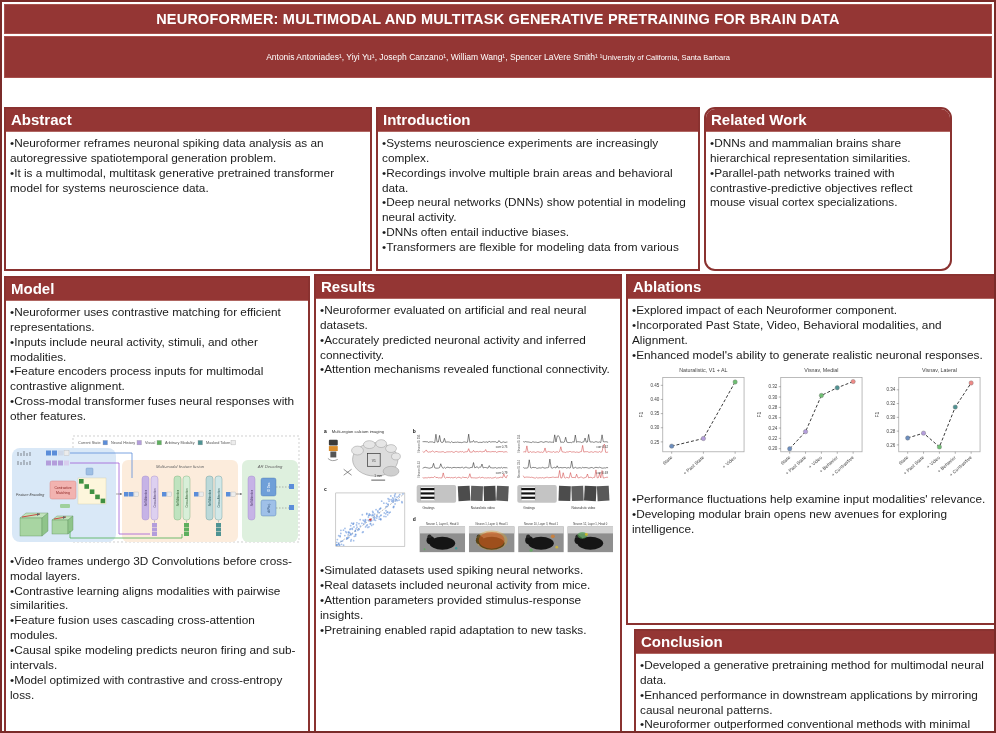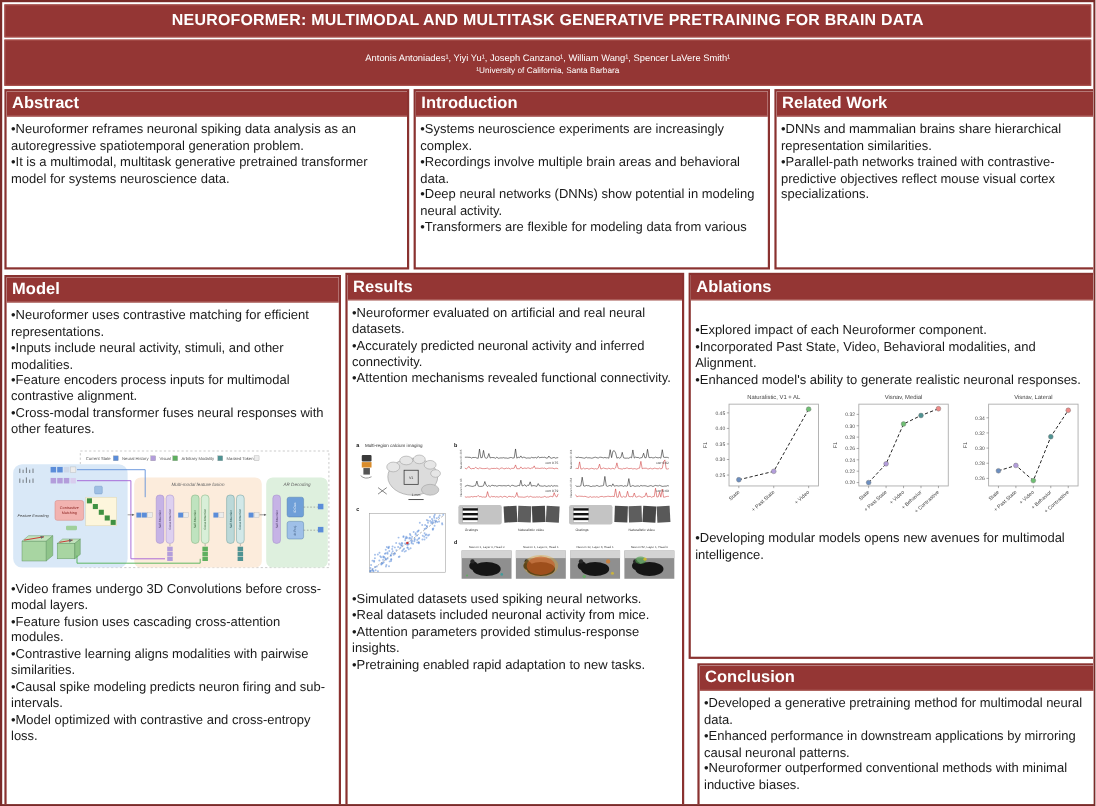--- a/index.html
+++ b/index.html
@@ -1,29 +1,29 @@
 <!DOCTYPE html>
 <html><head>
 <meta charset="utf-8">
 <style>
   html,body{margin:0;padding:0;background:#e8e8e8;font-family:"Liberation Sans",sans-serif;}
   .poster{position:relative;width:996px;height:733px;background:#fff;border:2px solid #7a2b29;box-sizing:border-box;overflow:hidden;}
   .mbox{position:absolute;background:#943634;border:1px solid #a8504c;box-sizing:border-box;color:#fff;text-align:right;}
   .title-box{left:2px;top:2px;width:988px;height:30px;display:flex;align-items:center;justify-content:center;}
   .title-box h1{margin:0;font-size:14.5px;font-weight:bold;letter-spacing:.2px;}
-  .authors-box{left:2px;top:34px;width:988px;height:42px;display:flex;flex-direction:column;align-items:center;justify-content:center;gap:2px;}
+  .authors-box{left:2px;top:34px;width:988px;height:42px;display:flex;flex-direction:row;align-items:center;justify-content:center;gap:2px;}
   .authors{font-size:8.5px;}
   .affil{font-size:7.5px;}
-  .section{position:absolute;border:2px solid #8a3230;box-sizing:border-box;background:#fff;display:flex;flex-direction:column;overflow:hidden;}
+  .section{position:absolute;border:2px solid #8a3230;box-sizing:border-box;background:#fff;display:flex;flex-direction:column;overflow:hidden;margin-top:26px;}
   .sec-abstract{left:2px;top:79px;width:368px;height:164px;}
   .sec-introduction{left:374px;top:79px;width:324px;height:164px;}
-  .sec-related{left:702px;top:79px;width:292px;height:164px;}
+  .sec-related{left:702px;top:79px;width:248px;height:164px;border-radius:11px;}
   .sec-model{left:2px;top:248px;width:306px;height:485px;}
   .sec-results{left:312px;top:246px;width:308px;height:485px;}
-  .sec-ablations{left:624px;top:246px;width:370px;height:351px;gap:16px;}
+  .sec-ablations{left:624px;top:246px;width:370px;height:351px;}
   .sec-conclusion{left:632px;top:601px;width:370px;height:130px;}
   .sec-header{background:#943634;color:#fff;font-size:15px;font-weight:bold;padding:2px 5px 3px 5px;border-bottom:1px solid #b06662;flex:0 0 auto;text-align:left;}
   .sec-body{padding:4px 6px 5px 4px;flex:1 1 auto;overflow:hidden;text-align:left;}
   .bullet{font-size:11.8px;line-height:1.26;color:#1a1a1a;}
   .bullet::before{content:"\2022";}
   .fig-wrap{display:flex;justify-content:center;}
   .model-fig{margin-top:10px;margin-bottom:8px;}
   .results-fig{margin-top:46px;margin-bottom:8px;}
   .abl-charts{display:flex;justify-content:space-between;margin:2px 0 4px 0;padding:0 1px;}
   svg text{font-family:"Liberation Sans",sans-serif;}
@@ -48,20 +48,21 @@
       <div class="bullet">It is a multimodal, multitask generative pretrained transformer model for systems neuroscience data.</div>
     </div>
   </div>
 
   <div class="section sec-introduction">
     <div class="sec-header">Introduction</div>
     <div class="sec-body">
       <div class="bullet">Systems neuroscience experiments are increasingly complex.</div>
       <div class="bullet">Recordings involve multiple brain areas and behavioral data.</div>
       <div class="bullet">Deep neural networks (DNNs) show potential in modeling neural activity.</div>
+      <div class="bullet">DNNs often entail inductive biases.</div>
       <div class="bullet">Transformers are flexible for modeling data from various</div>
     </div>
   </div>
 
   <div class="section sec-related">
     <div class="sec-header">Related Work</div>
     <div class="sec-body">
       <div class="bullet">DNNs and mammalian brains share hierarchical representation similarities.</div>
       <div class="bullet">Parallel-path networks trained with contrastive-predictive objectives reflect mouse visual cortex specializations.</div>
     </div>
@@ -235,22 +236,22 @@
             <path d="M60 19 H122 V44" stroke="#5b8dd9" stroke-width="0.8"></path>
             <path d="M60 29 H109 V100 H140" stroke="#a05ad5" stroke-width="0.8"></path>
             <path d="M60 97 H60 V104 H172 V100" stroke="#4caf50" stroke-width="0.8"></path>
             <line x1="106" y1="60" x2="112" y2="60" stroke="#666" stroke-width="0.6" marker-end="url(#arr)"></line>
             <line x1="226" y1="60" x2="232" y2="60" stroke="#666" stroke-width="0.6" marker-end="url(#arr)"></line>
           </g>
         </svg>
       </div>
 
       <div class="bullet">Video frames undergo 3D Convolutions before cross-modal layers.</div>
+      <div class="bullet">Contrastive learning aligns modalities with pairwise similarities.</div>
       <div class="bullet">Feature fusion uses cascading cross-attention modules.</div>
-      <div class="bullet">Contrastive learning aligns modalities with pairwise similarities.</div>
       <div class="bullet">Causal spike modeling predicts neuron firing and sub-intervals.</div>
       <div class="bullet">Model optimized with contrastive and cross-entropy loss.</div>
     </div>
   </div>
 
   <div class="section sec-results">
     <div class="sec-header">Results</div>
     <div class="sec-body">
       <div class="bullet">Neuroformer evaluated on artificial and real neural datasets.</div>
       <div class="bullet">Accurately predicted neuronal activity and inferred connectivity.</div>
@@ -667,21 +668,22 @@
             <text font-size="4.8" fill="#444" text-anchor="end" transform="rotate(-42 103 93)" x="103" y="94.5">+ Contrastive</text>
             <polyline points="39.0,74.1 55.0,69.2 71.0,83.1 87.0,42.9 103.0,18.6" fill="none" stroke="#222" stroke-width="0.9" stroke-dasharray="3,2"></polyline>
             <circle cx="39.0" cy="74.1" r="2.2" fill="#6c8ebf" stroke="#777" stroke-width="0.4"></circle>
             <circle cx="55.0" cy="69.2" r="2.2" fill="#b39ddb" stroke="#777" stroke-width="0.4"></circle>
             <circle cx="71.0" cy="83.1" r="2.2" fill="#6fbf73" stroke="#777" stroke-width="0.4"></circle>
             <circle cx="87.0" cy="42.9" r="2.2" fill="#4f9393" stroke="#777" stroke-width="0.4"></circle>
             <circle cx="103.0" cy="18.6" r="2.2" fill="#ef8a87" stroke="#777" stroke-width="0.4"></circle>
           </svg>
         </div>
 
-      <div class="bullet">Developing modular models opens new avenues for multimodal intelligence.</div>
+      <div class="bullet">Performance fluctuations help examine input modalities' relevance.</div>
+      <div class="bullet">Developing modular brain opens new avenues for exploring intelligence.</div>
     </div>
   </div>
 
   <div class="section sec-conclusion">
     <div class="sec-header">Conclusion</div>
     <div class="sec-body">
       <div class="bullet">Developed a generative pretraining method for multimodal neural data.</div>
       <div class="bullet">Enhanced performance in downstream applications by mirroring causal neuronal patterns.</div>
       <div class="bullet">Neuroformer outperformed conventional methods with minimal inductive biases.</div>
     </div>

